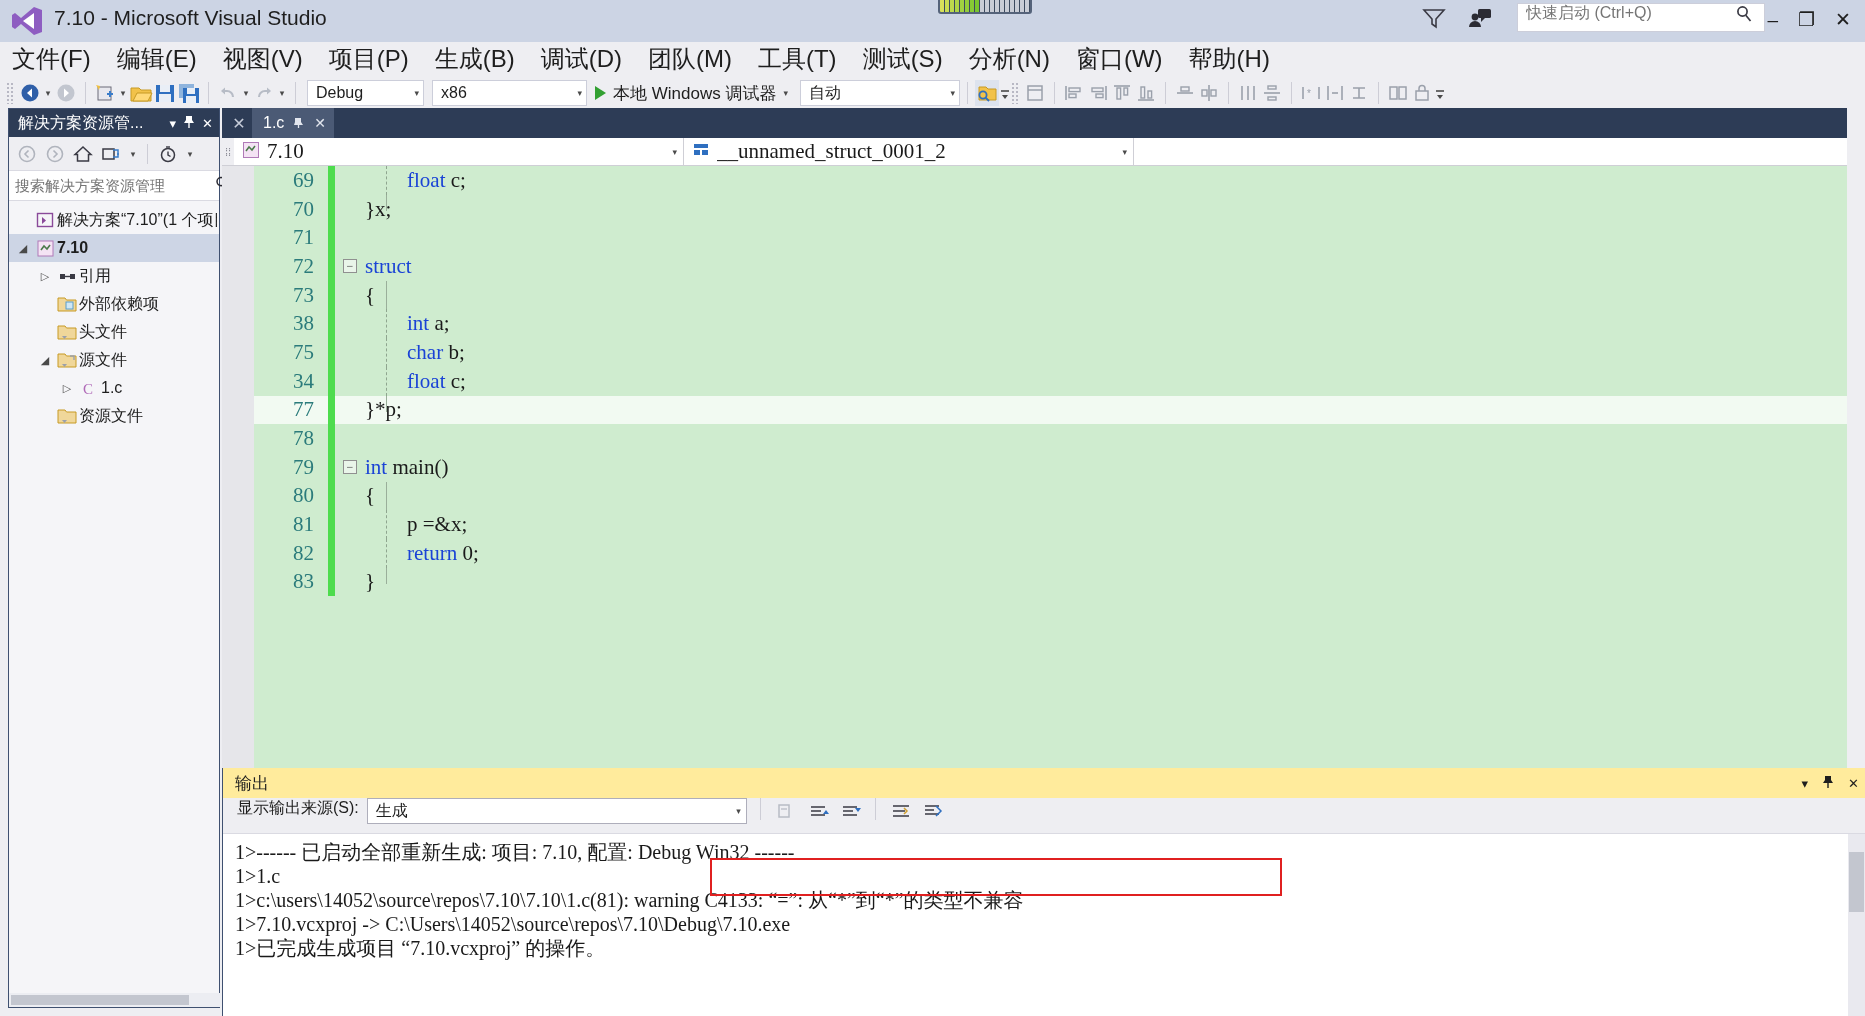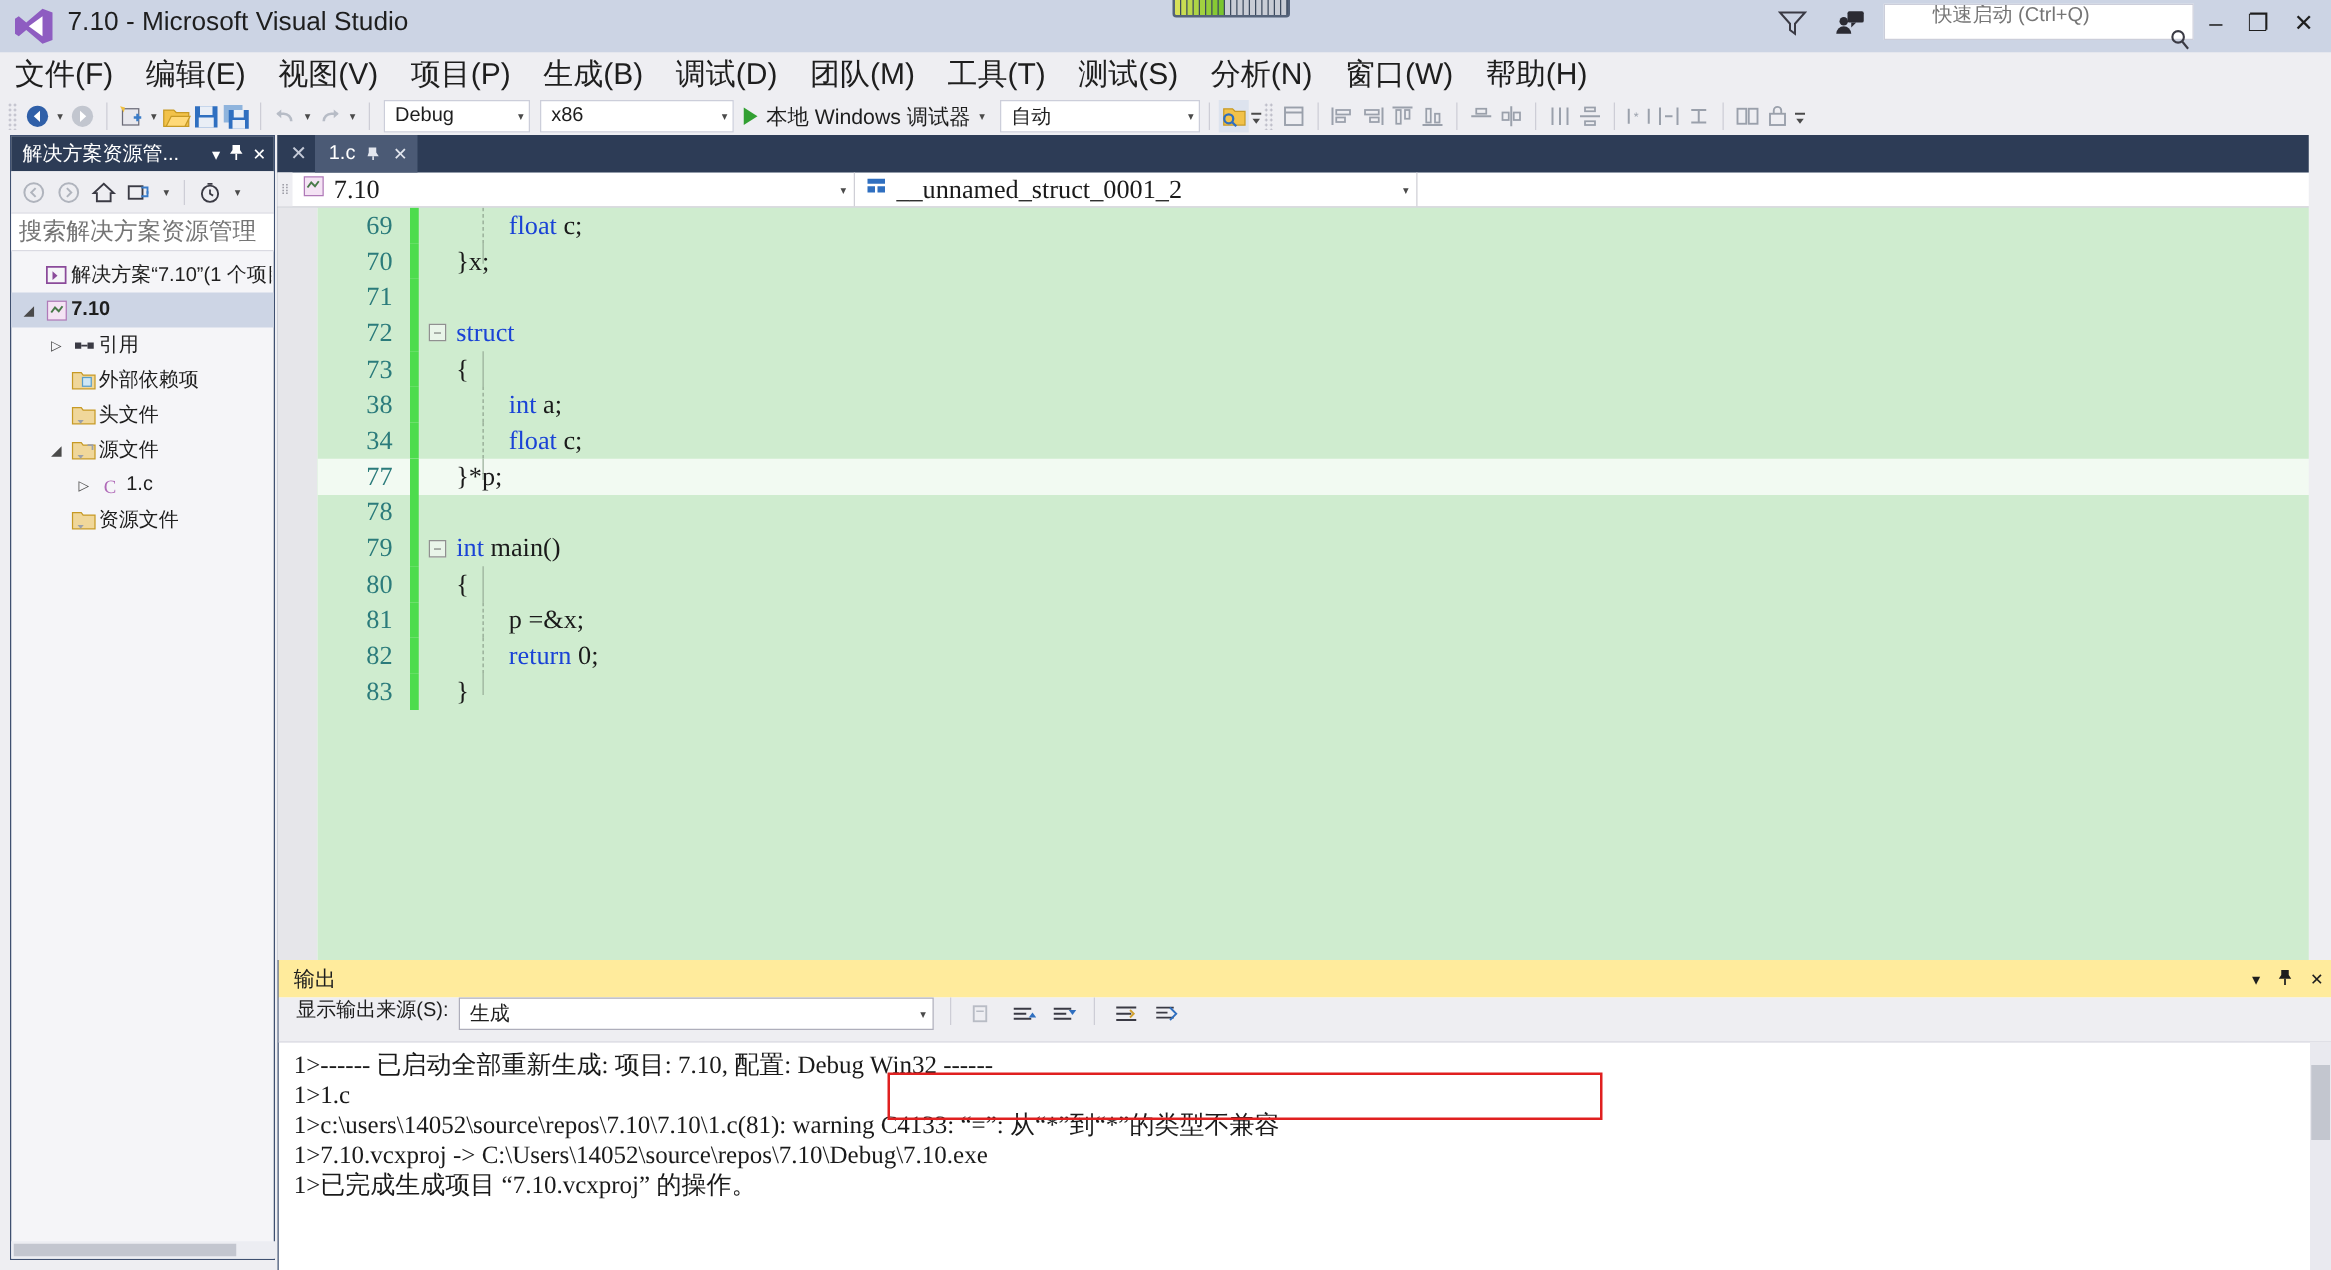--- a/index.html
+++ b/index.html
@@ -28,24 +28,24 @@
     position: absolute; left: 54px; top: 6px;
     font-size: 21px; color: #1e1e1e;
     font-family: "Liberation Sans", sans-serif;
   }
   .feedback-icons {
     position: absolute; right: 372px; top: 6px;
     display: flex; gap: 20px; align-items: center;
   }
   .icon-btn { cursor: default; }
   .quicklaunch {
-    position: absolute; right: 110px; top: 3px;
+    position: absolute; right: 100px; top: 3px;
     width: 248px; height: 29px;
     background: #ffffff; border: 1px solid #ccceda;
-    display: flex; align-items: flex-end; flex-direction: column;
+    display: flex; align-items: flex-start;
   }
   .quicklaunch input {
     border: 0; outline: 0; background: transparent;
     width: 208px; margin-left: 8px;
     font-size: 16px; color: #6d6d6d;
     font-family: "Liberation Sans", sans-serif;
   }
   .win-buttons {
     position: absolute; right: 6px; top: 0; height: 38px;
     display: flex; align-items: center; gap: 20px;
@@ -129,21 +129,21 @@
   .sln-tools {
     height: 34px; background: #eeeef2; border-bottom: 1px solid #dadae2;
     display: flex; align-items: center; gap: 4px; padding: 0 6px;
   }
   .sln-tools .sep { width: 1px; height: 20px; background: #cdcdd6; margin: 0 4px; }
   .sln-search {
     height: 30px; background: #ffffff; border-bottom: 1px solid #dadae2;
     display: flex; align-items: center; padding: 0 4px 0 6px;
   }
   .sln-search input {
-    flex: 1; border: 0; outline: 0; font-size: 19px; color: #b91c1c;
+    flex: 1; border: 0; outline: 0; font-size: 15px; color: #b91c1c;
     font-family: "Liberation Sans", sans-serif; background: transparent;
   }
   .tree { padding-top: 5px; font-size: 16px; color: #1e1e1e; }
   .trow {
     display: flex; align-items: center; height: 28px;
     white-space: nowrap; padding-right: 2px;
   }
   .trow.selected { background: #cdd5e5; }
   .trow .exp {
     width: 20px; text-align: center; font-size: 11px; color: #4a4a4a; flex: 0 0 20px;
@@ -788,20 +788,21 @@
 
     <div class="code-area">
       <div class="gutter-sel"></div>
       <div class="code-body" id="code-body">
           <div class="line"><span class="ln">69</span><span class="chgbar"></span><span class="fold"></span><span class="txt" style="padding-left: 42px;"><span class="kw">float</span><span> c;</span></span><span class="guide dashed" style="left: 132px;"></span></div>
           <div class="line"><span class="ln">70</span><span class="chgbar"></span><span class="fold"></span><span class="txt" style="padding-left: 0px;"><span>}x;</span></span><span class="guide" style="left: 132px; bottom: 12px; top: 0px;"></span></div>
           <div class="line"><span class="ln">71</span><span class="chgbar"></span><span class="fold"></span><span class="txt" style="padding-left: 0px;"></span></div>
           <div class="line"><span class="ln">72</span><span class="chgbar"></span><span class="fold"><span class="fold-box">−</span></span><span class="txt" style="padding-left: 0px;"><span class="kw">struct</span></span></div>
           <div class="line"><span class="ln">73</span><span class="chgbar"></span><span class="fold"></span><span class="txt" style="padding-left: 0px;"><span>{</span></span><span class="guide" style="left: 132px;"></span></div>
           <div class="line"><span class="ln">38</span><span class="chgbar"></span><span class="fold"></span><span class="txt" style="padding-left: 42px;"><span class="kw">int</span><span> a;</span></span><span class="guide dashed" style="left: 132px;"></span></div>
+          <div class="line"><span class="ln">75</span><span class="chgbar"></span><span class="fold"></span><span class="txt" style="padding-left: 42px;"><span class="kw">char</span><span> b;</span></span><span class="guide dashed" style="left: 132px;"></span></div>
           <div class="line"><span class="ln">34</span><span class="chgbar"></span><span class="fold"></span><span class="txt" style="padding-left: 42px;"><span class="kw">float</span><span> c;</span></span><span class="guide dashed" style="left: 132px;"></span></div>
           <div class="line current"><span class="ln">77</span><span class="chgbar"></span><span class="fold"></span><span class="txt" style="padding-left: 0px;"><span>}*p;</span></span><span class="guide" style="left: 132px; bottom: 12px; top: 0px;"></span></div>
           <div class="line"><span class="ln">78</span><span class="chgbar"></span><span class="fold"></span><span class="txt" style="padding-left: 0px;"></span></div>
           <div class="line"><span class="ln">79</span><span class="chgbar"></span><span class="fold"><span class="fold-box">−</span></span><span class="txt" style="padding-left: 0px;"><span class="kw">int</span><span> main()</span></span></div>
           <div class="line"><span class="ln">80</span><span class="chgbar"></span><span class="fold"></span><span class="txt" style="padding-left: 0px;"><span>{</span></span><span class="guide" style="left: 132px;"></span></div>
           <div class="line"><span class="ln">81</span><span class="chgbar"></span><span class="fold"></span><span class="txt" style="padding-left: 42px;"><span>p =&amp;x;</span></span><span class="guide dashed" style="left: 132px;"></span></div>
           <div class="line"><span class="ln">82</span><span class="chgbar"></span><span class="fold"></span><span class="txt" style="padding-left: 42px;"><span class="kw">return</span><span> 0;</span></span><span class="guide dashed" style="left: 132px;"></span></div>
           <div class="line"><span class="ln">83</span><span class="chgbar"></span><span class="fold"></span><span class="txt" style="padding-left: 0px;"><span>}</span></span><span class="guide" style="left: 132px; bottom: 12px; top: 0px;"></span></div>
         </div>
       <div class="ed-vscroll">

